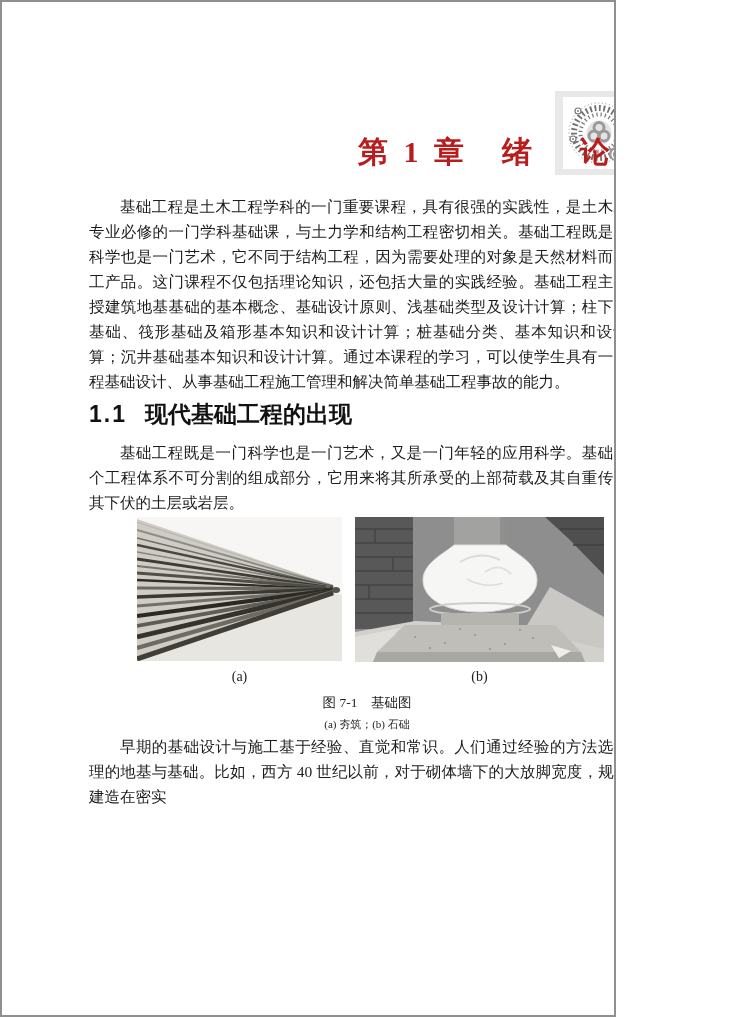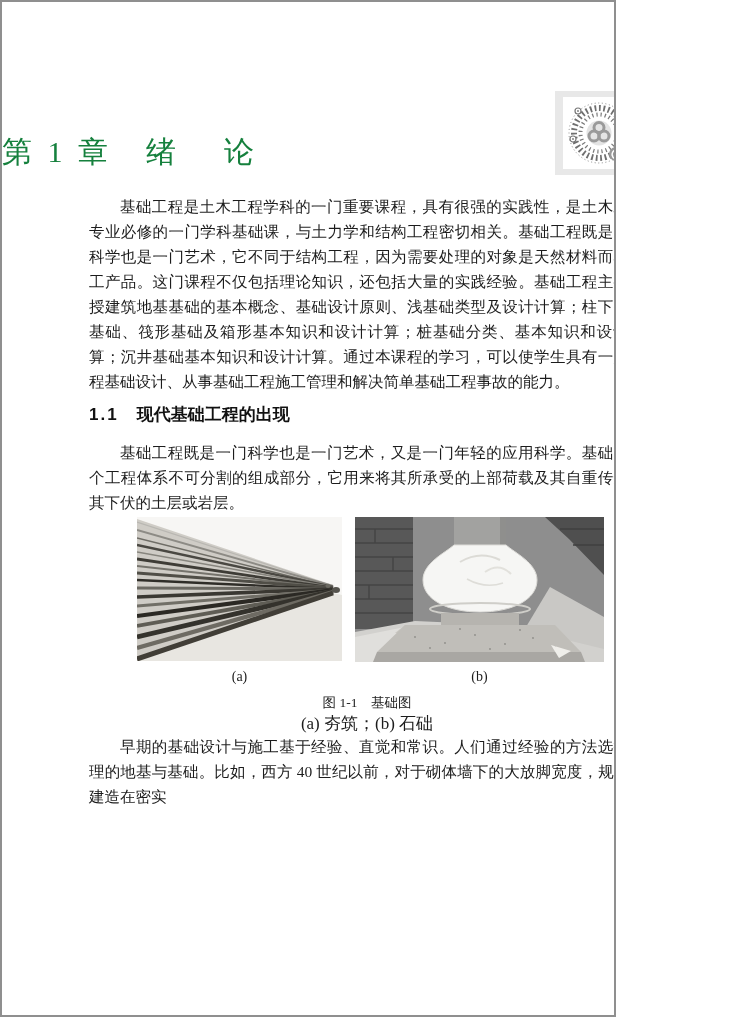--- a/index.html
+++ b/index.html
@@ -23,48 +23,48 @@
     width:72px;height:72px;background:#ffffff;margin-left:8px;flex:0 0 auto;
   }
   .badge .badge-text{
     margin-left:12px;
     font-weight:bold;font-size:13.5px;line-height:24px;color:#222;
     letter-spacing:1px;
   }
   
   .chapter-title{
     position:absolute;top:130px;left:0;width:100%;
-    text-align:left;font-weight:normal;font-size:30px;color:#15803d;
+    text-align:right;font-weight:bold;font-size:30px;color:#b91c1c;
     letter-spacing:4px;
   }
   .chapter-title .t-word1{margin-left:34px;}
   .chapter-title .t-word2{margin-left:44px;}
   
   .body-col{
     position:absolute;left:87px;top:192px;width:556px;
     font-size:15.5px;line-height:25px;text-align:justify;
   }
   .body-col p{margin:0;text-indent:2em;}
   .sec-heading{
     margin:8px 0 13px 0;
     font-family:"Liberation Sans","DejaVu Sans",sans-serif;
-    font-weight:bold;font-size:17px;line-height:25px;color:#111;
+    font-weight:bold;font-size:23px;line-height:25px;color:#111;
     text-indent:0;
   }
   .sec-heading .sec-num{margin-right:18px;letter-spacing:2px;}
   
   .figure{margin-top:2px;}
   .fig-images{display:flex;margin-left:48px;}
   .fig-img-a{width:205px;height:144px;flex:0 0 auto;}
   .fig-img-b{width:249px;height:145px;margin-left:13px;flex:0 0 auto;}
   .fig-labels{display:flex;margin-left:48px;margin-top:6px;font-size:14px;line-height:18px;}
   .fig-label-a{width:205px;text-align:center;}
   .fig-label-b{width:249px;margin-left:13px;text-align:center;}
   .fig-caption{text-align:center;font-size:13.5px;line-height:22px;margin-top:6px;text-indent:0;}
-  .fig-subcaption{text-align:center;font-size:17px;line-height:20px;text-indent:0;}
+  .fig-subcaption{text-align:center;font-size:11px;line-height:20px;text-indent:0;}
   .closing{margin-top:13px;}
   
   .page-number{
     position:absolute;left:612px;top:919px;width:30px;
     text-align:center;font-size:14.5px;color:#333;
   }
 </style>
 </head>
 <body>
 
@@ -188,21 +188,21 @@
                 <circle cx="105" cy="112" r="0.9"></circle>
             </g>
             <polygon points="196,128 216,134 204,141" fill="#efeeea"></polygon>
           </svg>
         </div>
       </div>
       <div class="fig-labels">
         <div class="fig-label-a">(a)</div>
         <div class="fig-label-b">(b)</div>
       </div>
-      <div class="fig-caption">图 1-1　基础图</div>
+      <div class="fig-caption">图 7-1　基础图</div>
       <div class="fig-subcaption">(a) 夯筑；(b) 石础</div>
     </div>
 
     <p class="closing">早期的基础设计与施工基于经验、直觉和常识。人们通过经验的方法选择合理的地基与基础。比如，西方 40 世纪以前，对于砌体墙下的大放脚宽度，规定当建造在密实</p>
   </div>
 
   <div class="page-number">1</div>
 
 </div>
 

